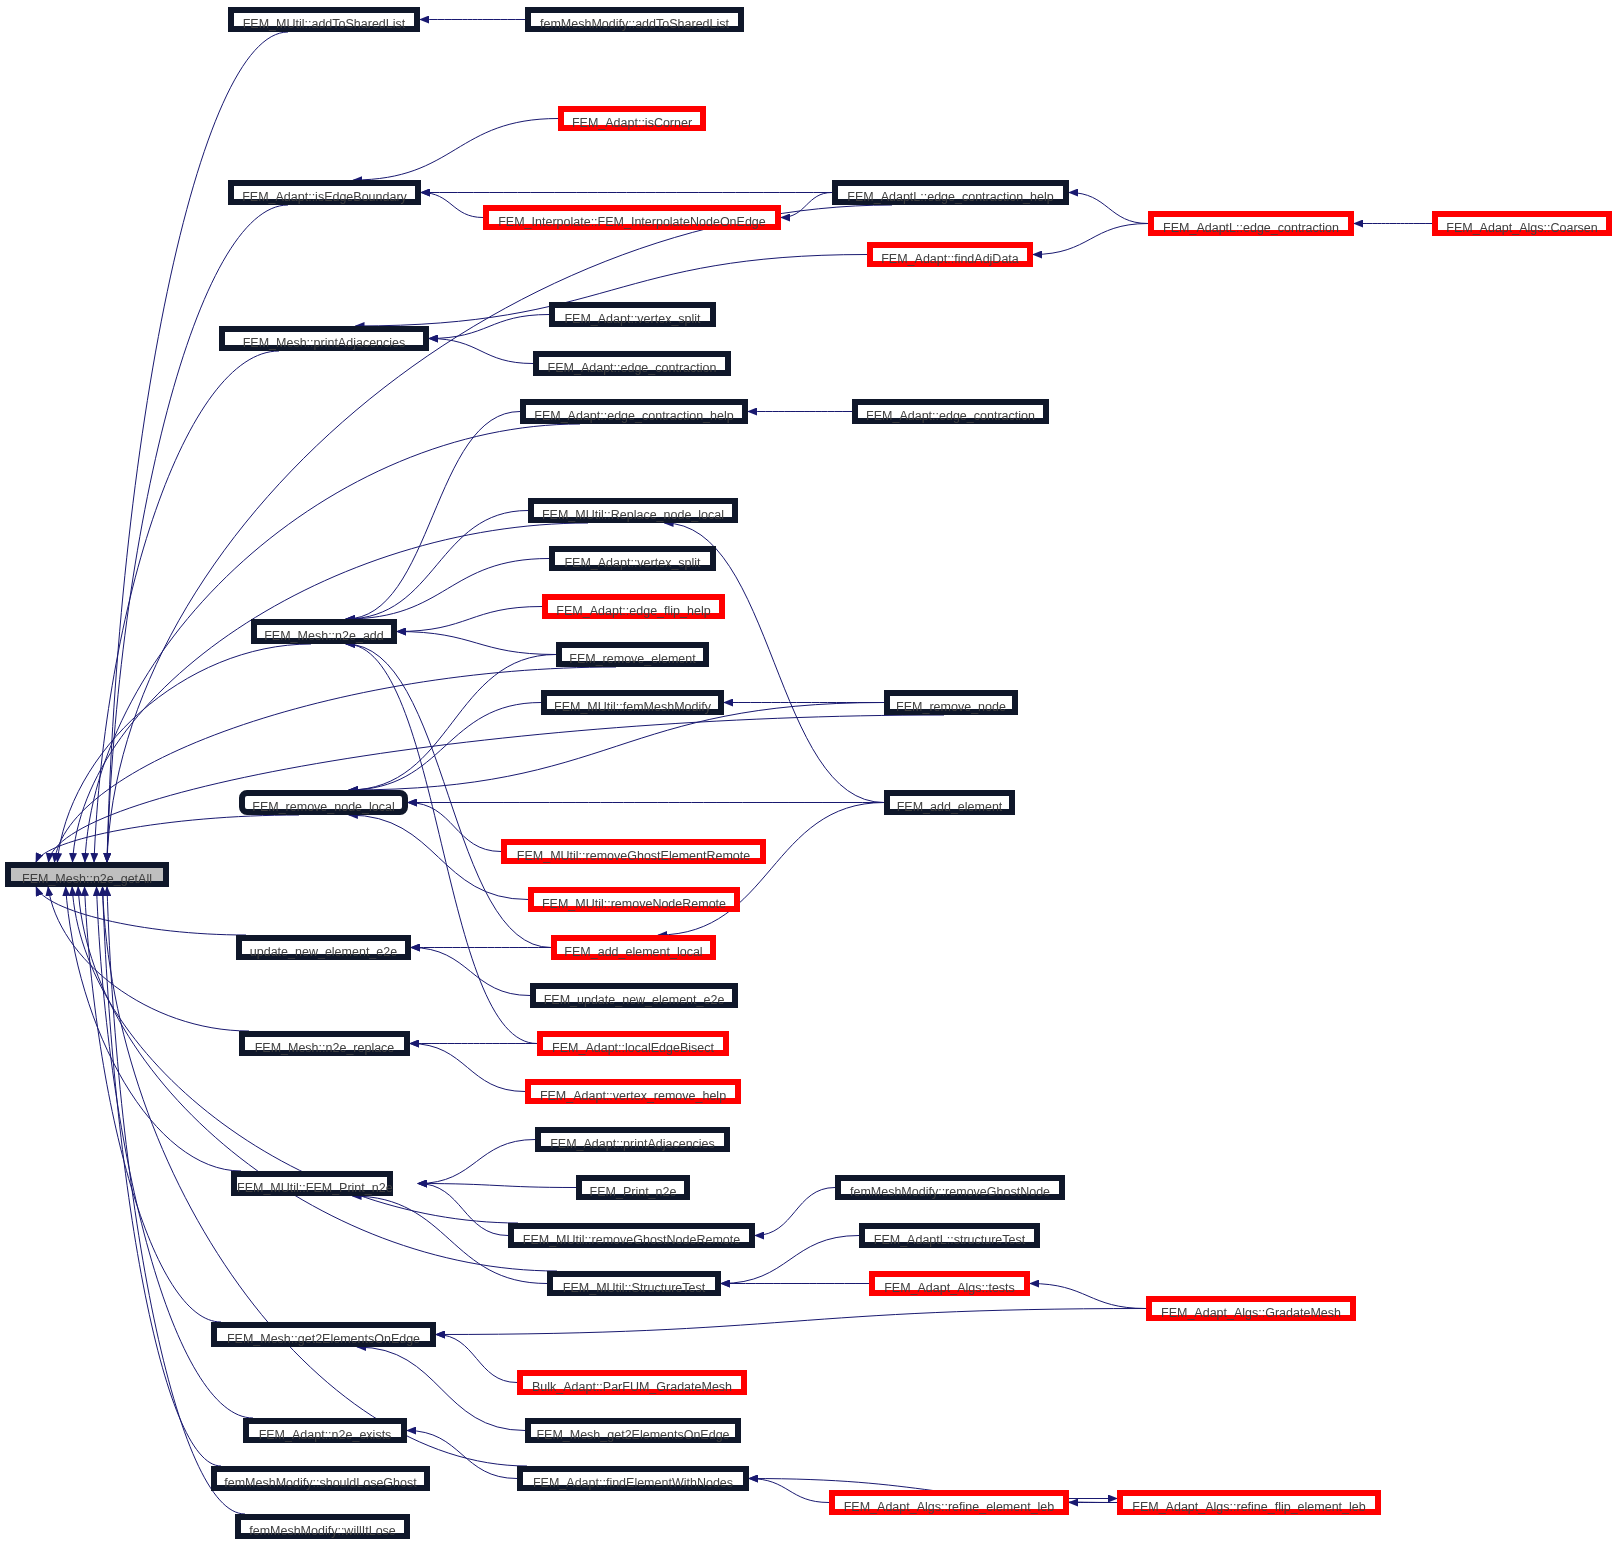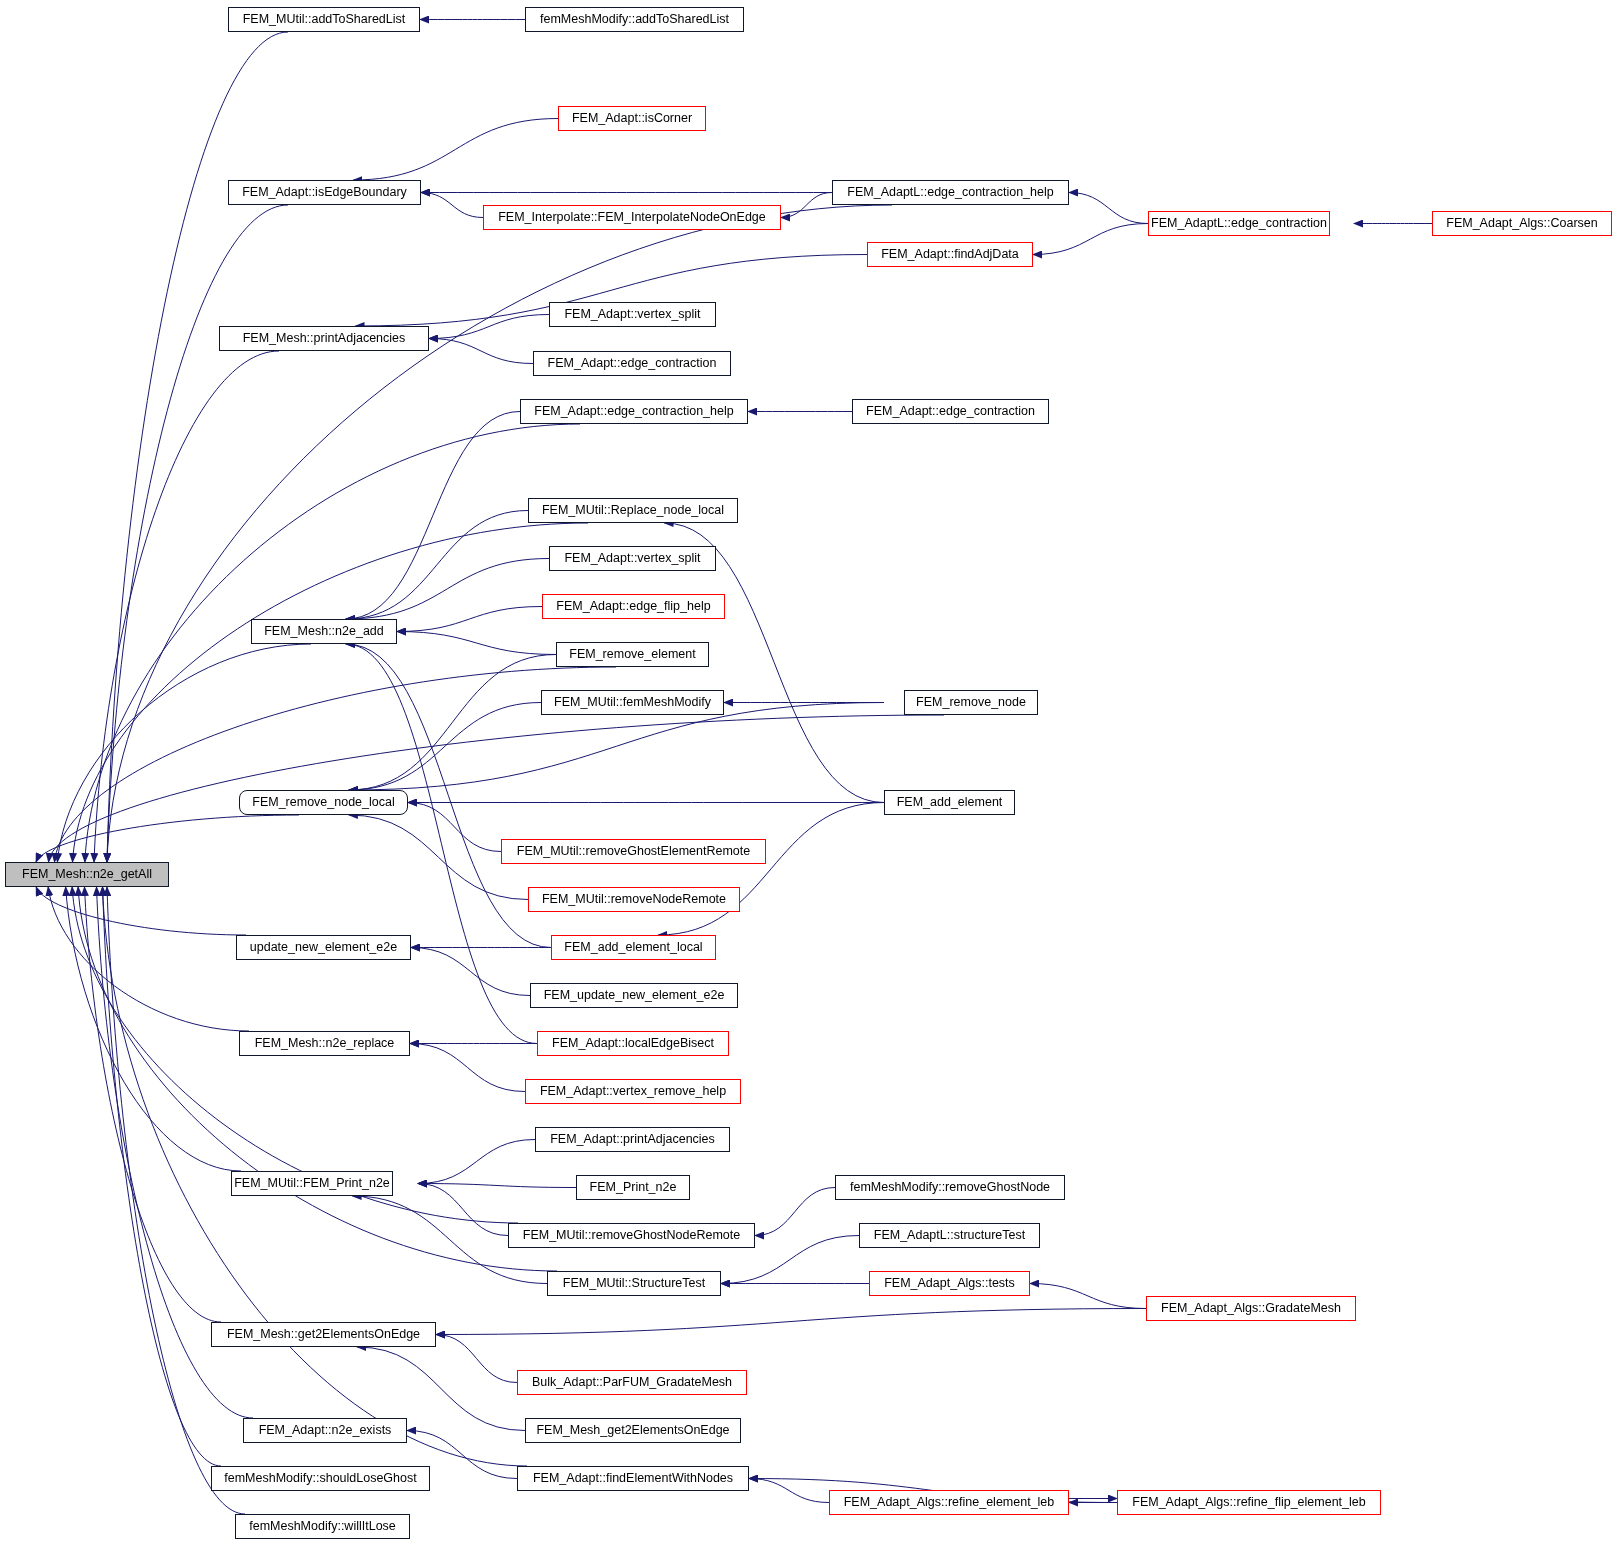--- a/index.html
+++ b/index.html
@@ -1,21 +1,21 @@
 <!DOCTYPE html>
 <html><head>
 <meta charset="utf-8">
 <style>
   html, body { margin:0; padding:0; background:#ffffff; }
   body { width:1616px; height:1543px; position:relative; overflow:hidden;
          font-family:"Liberation Sans", "DejaVu Sans", sans-serif; }
   #graph { position:absolute; left:0; top:0; width:1616px; height:1543px; }
   .node { position:absolute; box-sizing:border-box; height:25px; background:#ffffff;
-          border:1px solid #0f172a; font-size:12.5px; line-height:23px; text-align:center;
-          white-space:nowrap; color:#000000; cursor:pointer; }
+          border:6px solid #0f172a; font-size:12.5px; line-height:23px; text-align:center;
+          white-space:nowrap; color:#404040; cursor:pointer; }
   .node.red { border-color:#ff0000; }
   .node.root { background:#bfbfbf; }
 </style>
 </head>
 <body>
 
 <svg id="graph" xmlns="http://www.w3.org/2000/svg" width="1616" height="1543">
     <defs>
       <marker id="ah" markerWidth="10" markerHeight="8" refX="9" refY="4" orient="auto" markerUnits="userSpaceOnUse">
         <path d="M0,0 L10,4 L0,8 z" fill="#191970"></path>
@@ -91,35 +91,35 @@
     <path d="M1069,1498.5 L1117,1498.5" fill="none" stroke="#191970" stroke-width="1" marker-end="url(#ah)"></path>
   </svg>
 <div id="nodes">
     <div class="node root" style="left: 5px; top: 862px; width: 164px;">FEM_Mesh::n2e_getAll</div>
     <div class="node" style="left: 228px; top: 7px; width: 192px;">FEM_MUtil::addToSharedList</div>
     <div class="node" style="left: 525px; top: 7px; width: 219px;">femMeshModify::addToSharedList</div>
     <div class="node red" style="left: 558px; top: 106px; width: 148px;">FEM_Adapt::isCorner</div>
     <div class="node" style="left: 228px; top: 180px; width: 193px;">FEM_Adapt::isEdgeBoundary</div>
     <div class="node" style="left: 832px; top: 180px; width: 237px;">FEM_AdaptL::edge_contraction_help</div>
     <div class="node red" style="left: 483px; top: 205px; width: 298px;">FEM_Interpolate::FEM_InterpolateNodeOnEdge</div>
-    <div class="node red" style="left: 1148px; top: 211px; width: 182px;">FEM_AdaptL::edge_contraction</div>
+    <div class="node red" style="left: 1148px; top: 211px; width: 206px;">FEM_AdaptL::edge_contraction</div>
     <div class="node red" style="left: 1432px; top: 211px; width: 180px;">FEM_Adapt_Algs::Coarsen</div>
     <div class="node red" style="left: 867px; top: 242px; width: 166px;">FEM_Adapt::findAdjData</div>
     <div class="node" style="left: 219px; top: 326px; width: 210px;">FEM_Mesh::printAdjacencies</div>
     <div class="node" style="left: 549px; top: 302px; width: 167px;">FEM_Adapt::vertex_split</div>
     <div class="node" style="left: 533px; top: 351px; width: 198px;">FEM_Adapt::edge_contraction</div>
     <div class="node" style="left: 520px; top: 399px; width: 228px;">FEM_Adapt::edge_contraction_help</div>
     <div class="node" style="left: 852px; top: 399px; width: 197px;">FEM_Adapt::edge_contraction</div>
     <div class="node" style="left: 528px; top: 498px; width: 210px;">FEM_MUtil::Replace_node_local</div>
     <div class="node" style="left: 549px; top: 546px; width: 167px;">FEM_Adapt::vertex_split</div>
     <div class="node" style="left: 251px; top: 619px; width: 146px;">FEM_Mesh::n2e_add</div>
     <div class="node red" style="left: 542px; top: 594px; width: 183px;">FEM_Adapt::edge_flip_help</div>
     <div class="node" style="left: 556px; top: 642px; width: 153px;">FEM_remove_element</div>
     <div class="node" style="left: 541px; top: 690px; width: 183px;">FEM_MUtil::femMeshModify</div>
-    <div class="node" style="left: 884px; top: 690px; width: 134px; margin-left: 20px;">FEM_remove_node</div>
+    <div class="node" style="left: 884px; top: 690px; width: 134px;">FEM_remove_node</div>
     <div class="node" style="left: 239px; top: 790px; width: 169px; border-radius: 8px;">FEM_remove_node_local</div>
     <div class="node" style="left: 884px; top: 790px; width: 131px;">FEM_add_element</div>
     <div class="node red" style="left: 501px; top: 839px; width: 265px;">FEM_MUtil::removeGhostElementRemote</div>
     <div class="node red" style="left: 528px; top: 887px; width: 212px;">FEM_MUtil::removeNodeRemote</div>
     <div class="node" style="left: 236px; top: 935px; width: 175px;">update_new_element_e2e</div>
     <div class="node red" style="left: 551px; top: 935px; width: 165px;">FEM_add_element_local</div>
     <div class="node" style="left: 530px; top: 983px; width: 208px;">FEM_update_new_element_e2e</div>
     <div class="node" style="left: 239px; top: 1031px; width: 171px;">FEM_Mesh::n2e_replace</div>
     <div class="node red" style="left: 537px; top: 1031px; width: 192px;">FEM_Adapt::localEdgeBisect</div>
     <div class="node red" style="left: 525px; top: 1079px; width: 216px;">FEM_Adapt::vertex_remove_help</div>

